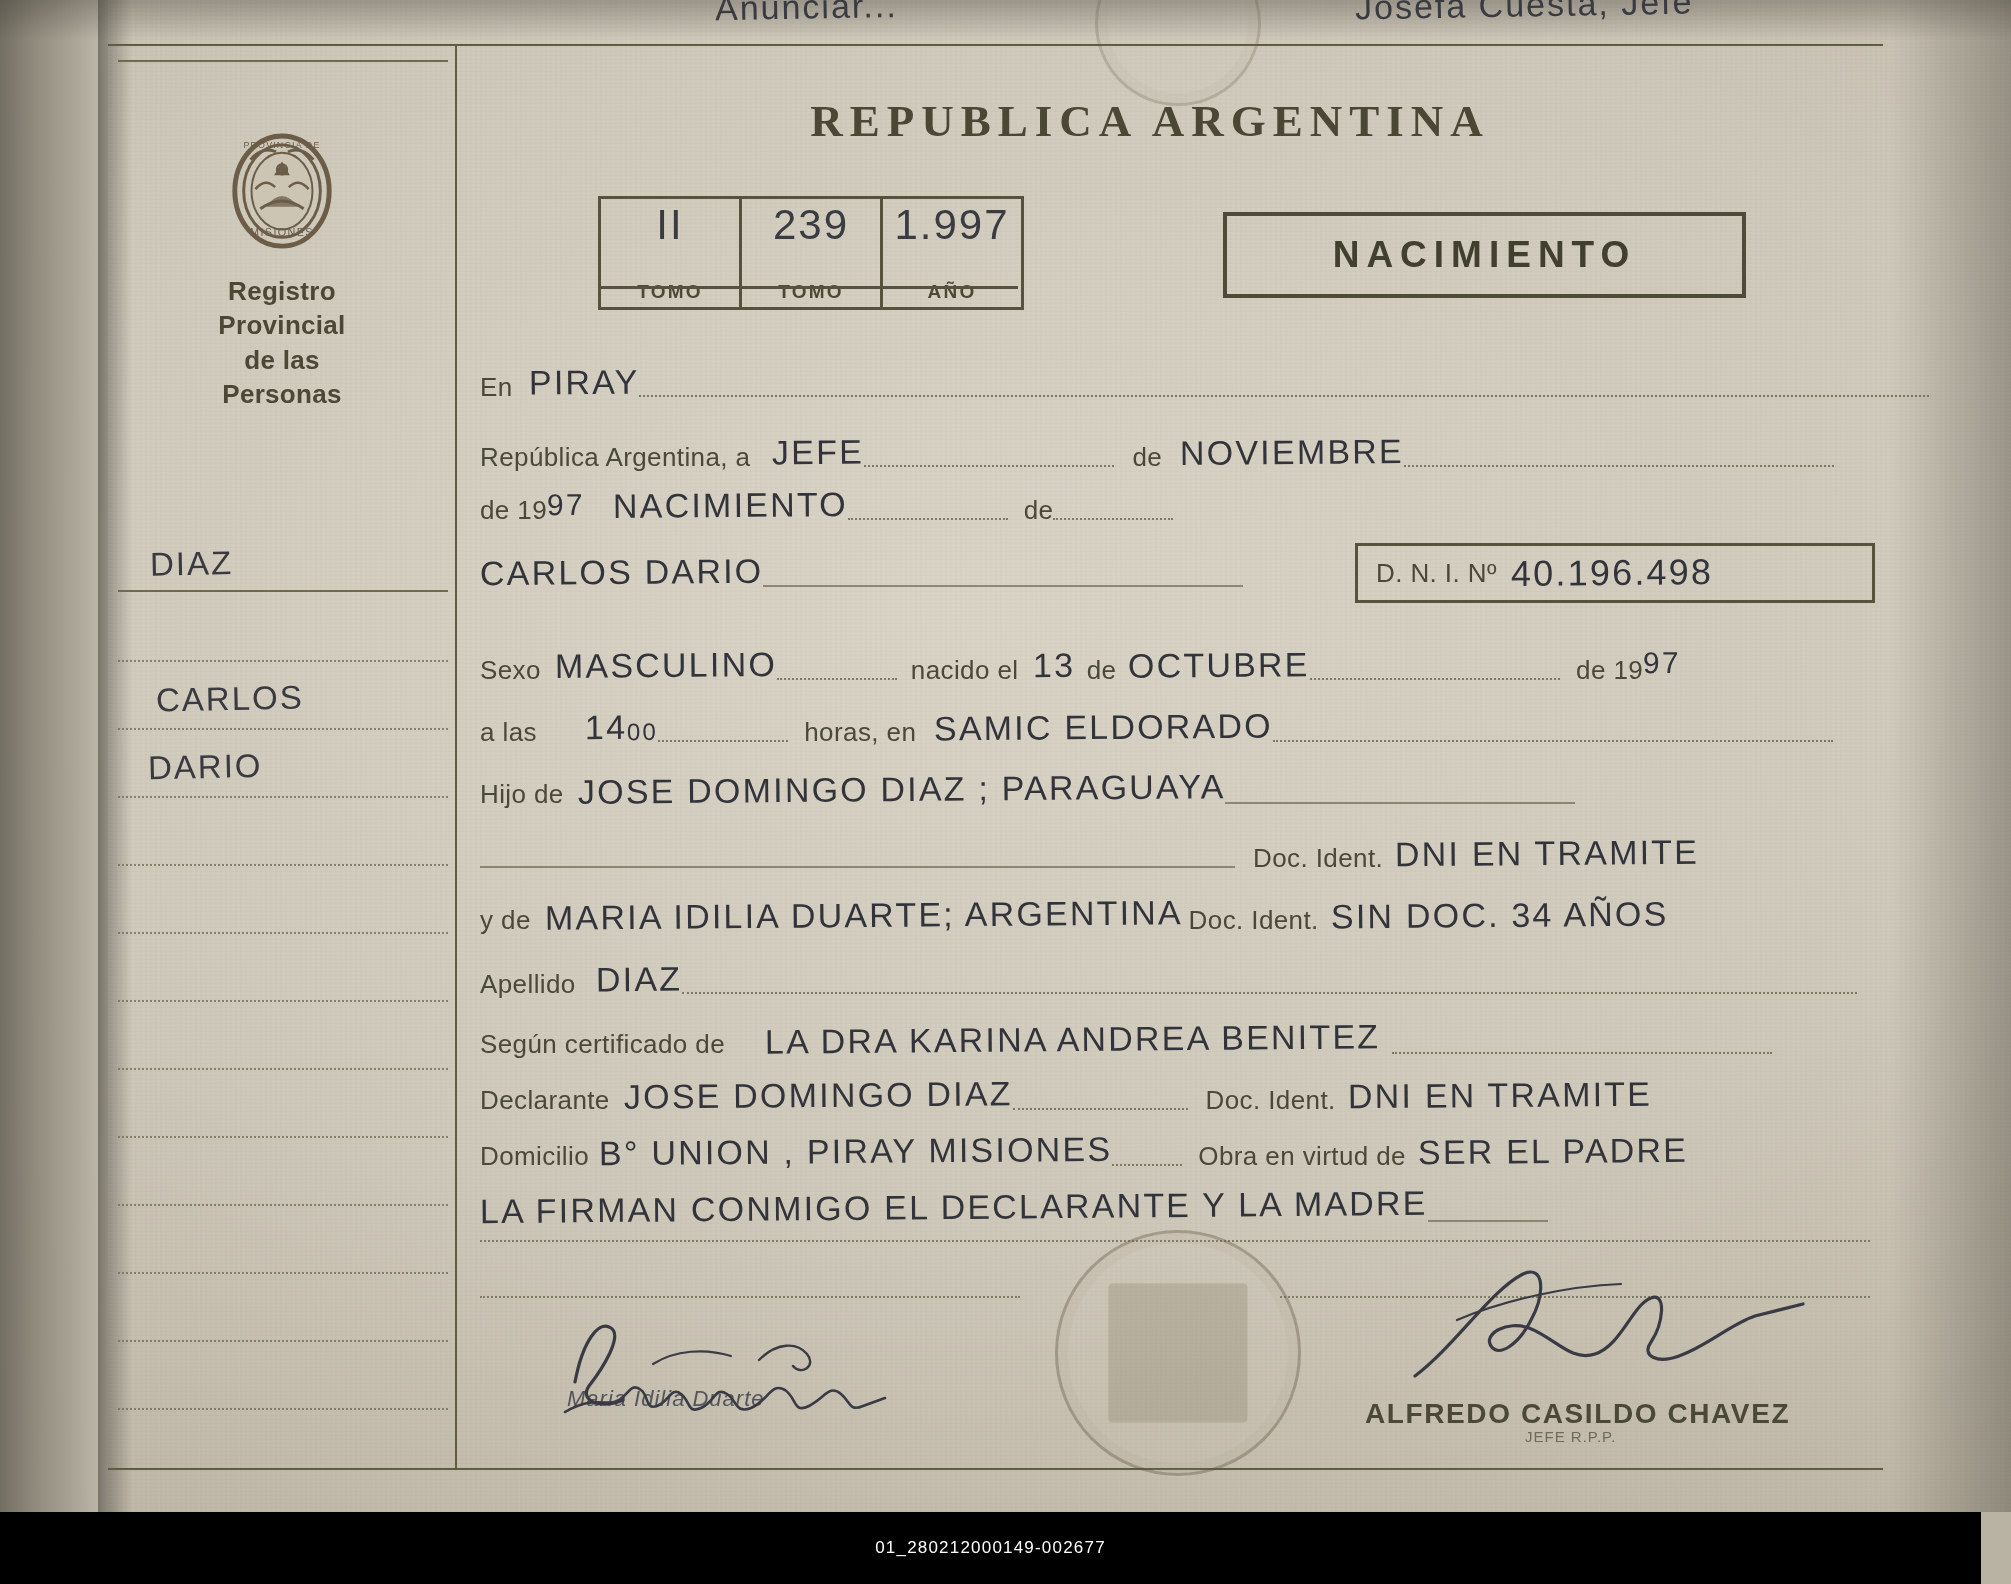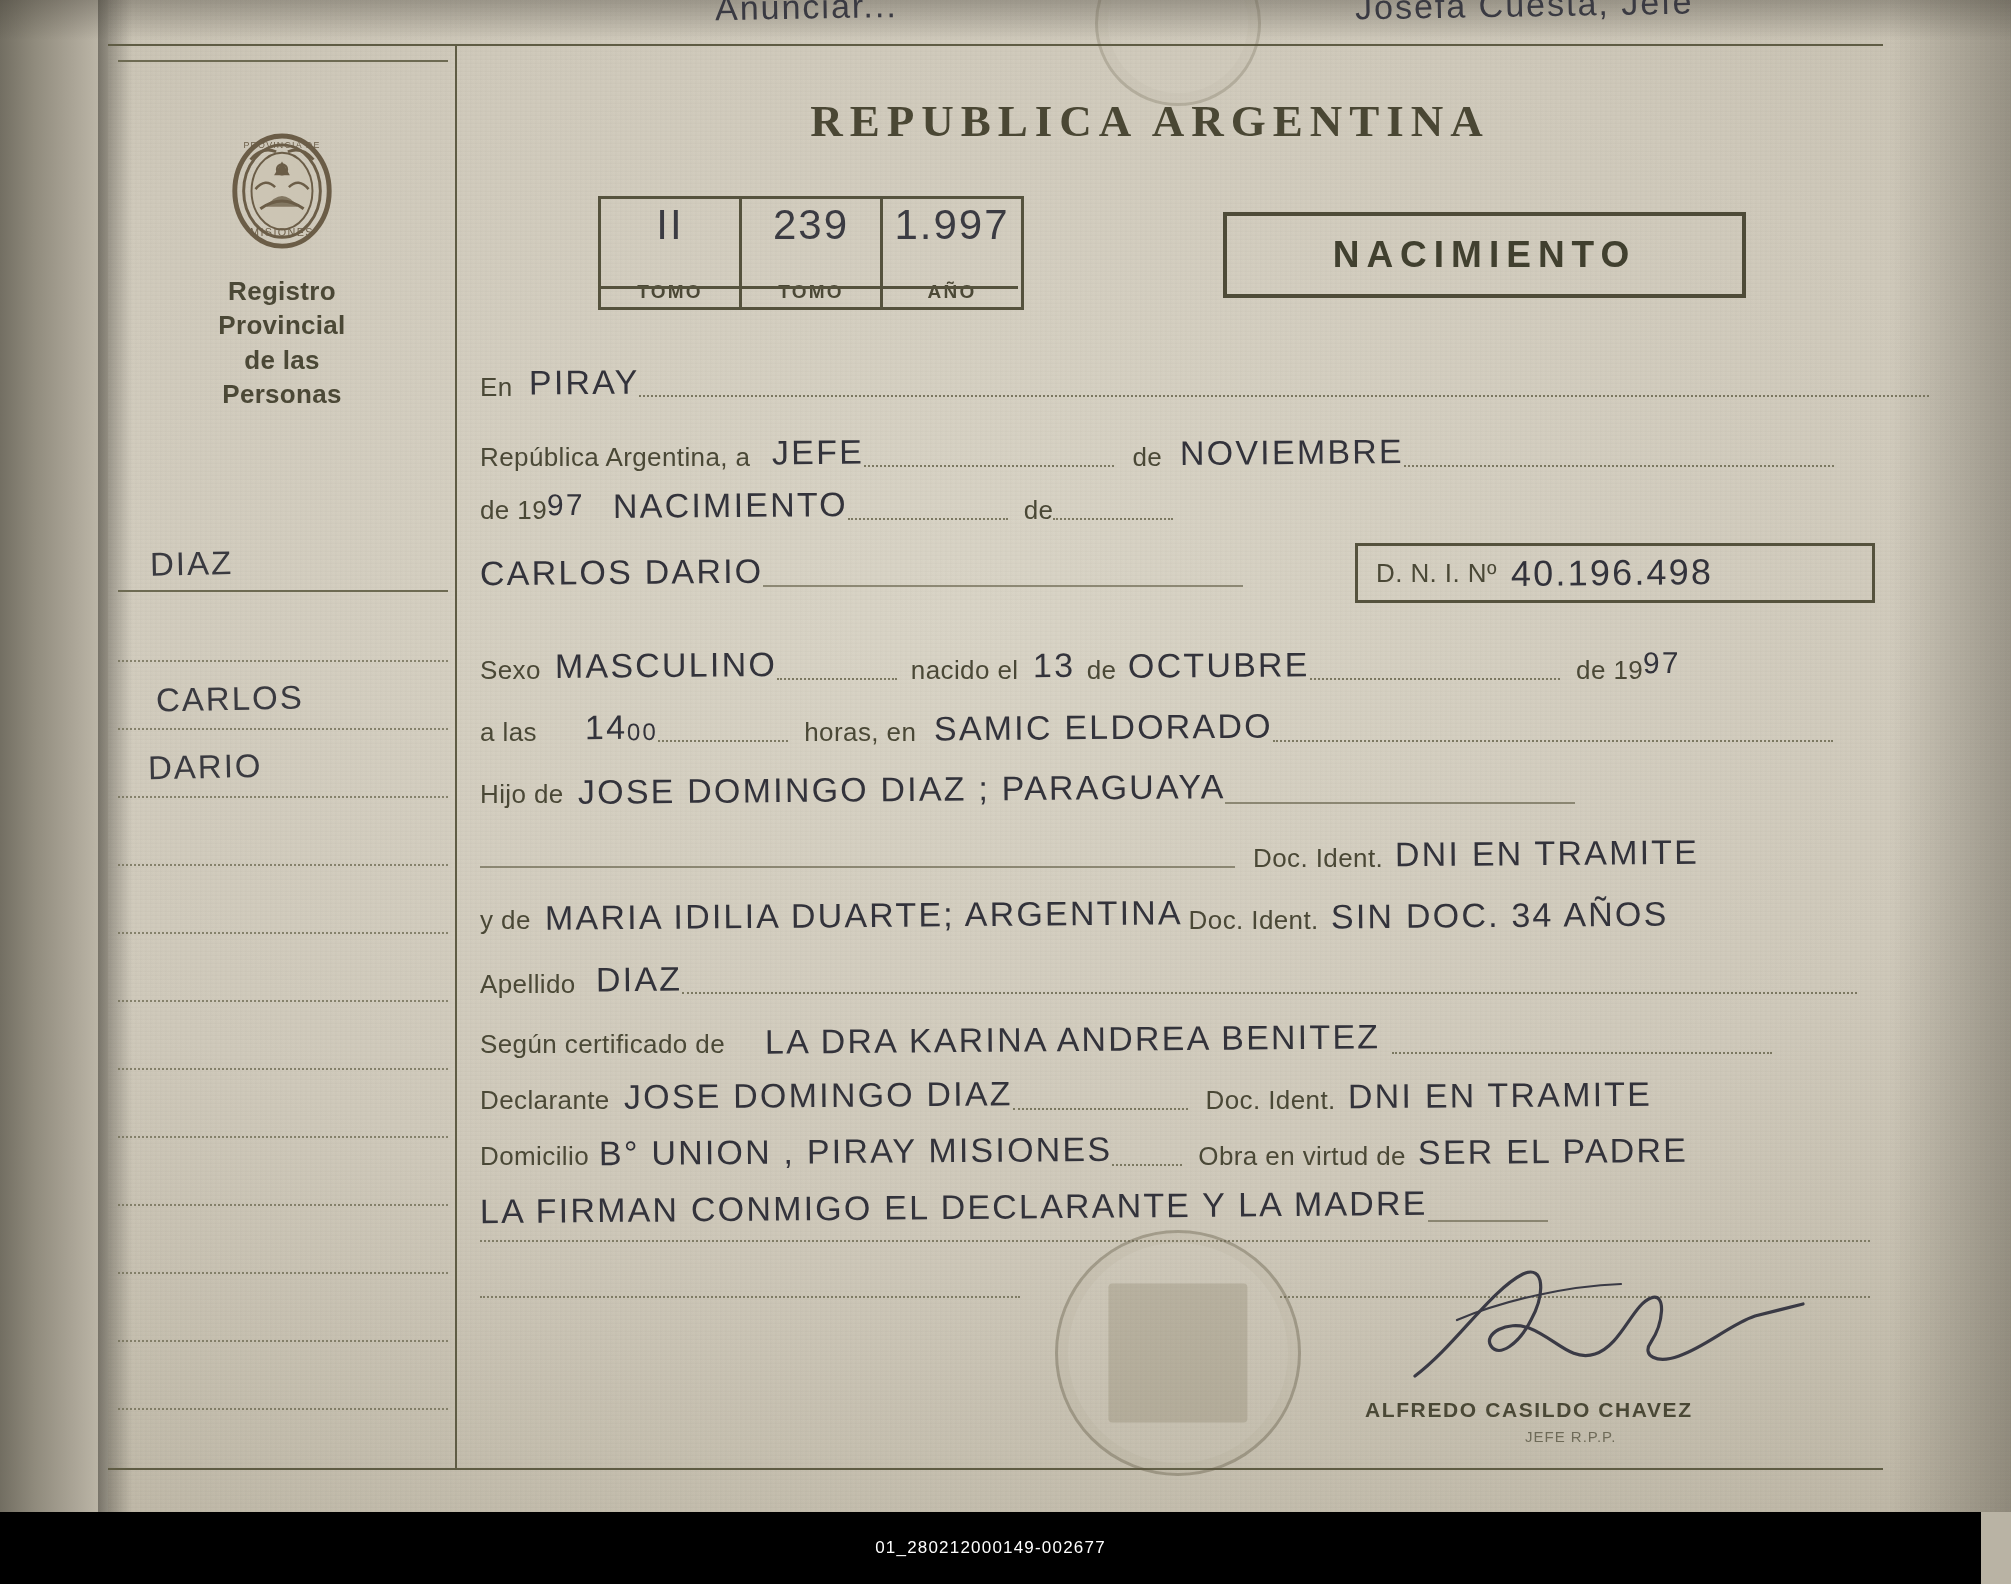--- a/index.html
+++ b/index.html
@@ -295,21 +295,21 @@
     border-radius: 4px;
     background: rgba(120,112,86,.35);
   }
 
   
   .sig { position: absolute; }
   .sig svg { display: block; overflow: visible; }
   .sig-name {
     position: absolute;
     font-family: "Liberation Sans", sans-serif;
-    font-size: 21px;
+    font-size: 28px;
     font-weight: 700;
     letter-spacing: 1.6px;
     color: #4a4836;
   }
   .sig-sub {
     position: absolute;
     font-family: "Liberation Sans", sans-serif;
     font-size: 15px;
     letter-spacing: 1px;
     color: #5a5744;
@@ -549,20 +549,33 @@
 
     <div class="bottom-rule" style="left:480px; top:1240px; width:1390px;"></div>
     <div class="bottom-rule" style="left:480px; top:1296px; width:540px;"></div>
     <div class="bottom-rule" style="left:1280px; top:1296px; width:590px;"></div>
 
     <div class="seal" style="left:1055px; top:1230px; width:240px; height:240px;">
       <div class="seal-inner"></div>
     </div>
     <div class="seal" style="left:1095px; top:-60px; width:160px; height:160px; opacity:.45;"></div>
 
+    <div class="sig" style="left:545px; top:1290px;">
+      <svg width="420" height="140" viewBox="0 0 420 140">
+        <path d="M30 92 C38 50, 54 30, 66 38 C78 46, 58 78, 44 96 C34 110, 54 120, 78 110" fill="none" stroke="#3a3a45" stroke-width="3.2" stroke-linecap="round"></path>
+        <path d="M20 122 C50 104, 62 118, 74 110 C84 104, 86 92, 96 100 C104 106, 100 120, 112 116
+                 C124 112, 126 96, 136 104 C146 112, 142 124, 156 118
+                 C170 112, 170 96, 182 104 C192 110, 190 124, 206 118
+                 C224 110, 226 92, 240 100 C252 108, 248 124, 264 116
+                 C280 108, 284 94, 296 104 C306 112, 304 122, 318 116 L340 108" fill="none" stroke="#3a3a45" stroke-width="2.6" stroke-linecap="round"></path>
+        <path d="M108 74 C130 60, 160 58, 186 66" fill="none" stroke="#3a3a45" stroke-width="2.2" stroke-linecap="round"></path>
+        <path d="M214 70 C232 52, 252 52, 262 64 C272 76, 256 86, 248 76" fill="none" stroke="#3a3a45" stroke-width="2.4" stroke-linecap="round"></path>
+      </svg>
+      <div class="sig-sub" style="left:22px; top:96px; font-size:22px; font-style:italic; color:#3a3a45;">Maria Idilia Duarte</div>
+    </div>
 
     <div class="sig" style="left:1395px; top:1250px;">
       <svg width="430" height="150" viewBox="0 0 430 150">
         <path d="M20 126 C60 96, 96 40, 128 24 C150 14, 150 44, 136 70 C124 94, 104 108, 96 96
                  C88 84, 112 70, 134 78 C160 88, 176 112, 200 104
                  C226 96, 238 54, 256 48 C272 42, 268 74, 256 92
                  C246 106, 262 114, 284 106 C312 96, 336 74, 360 66 L408 54" fill="none" stroke="#3a3a45" stroke-width="3.2" stroke-linecap="round"></path>
         <path d="M62 70 C110 50, 172 36, 226 34" fill="none" stroke="#3a3a45" stroke-width="2.2" stroke-linecap="round"></path>
       </svg>
       <div class="sig-name" style="left:-30px; top:148px;">ALFREDO CASILDO CHAVEZ</div>

